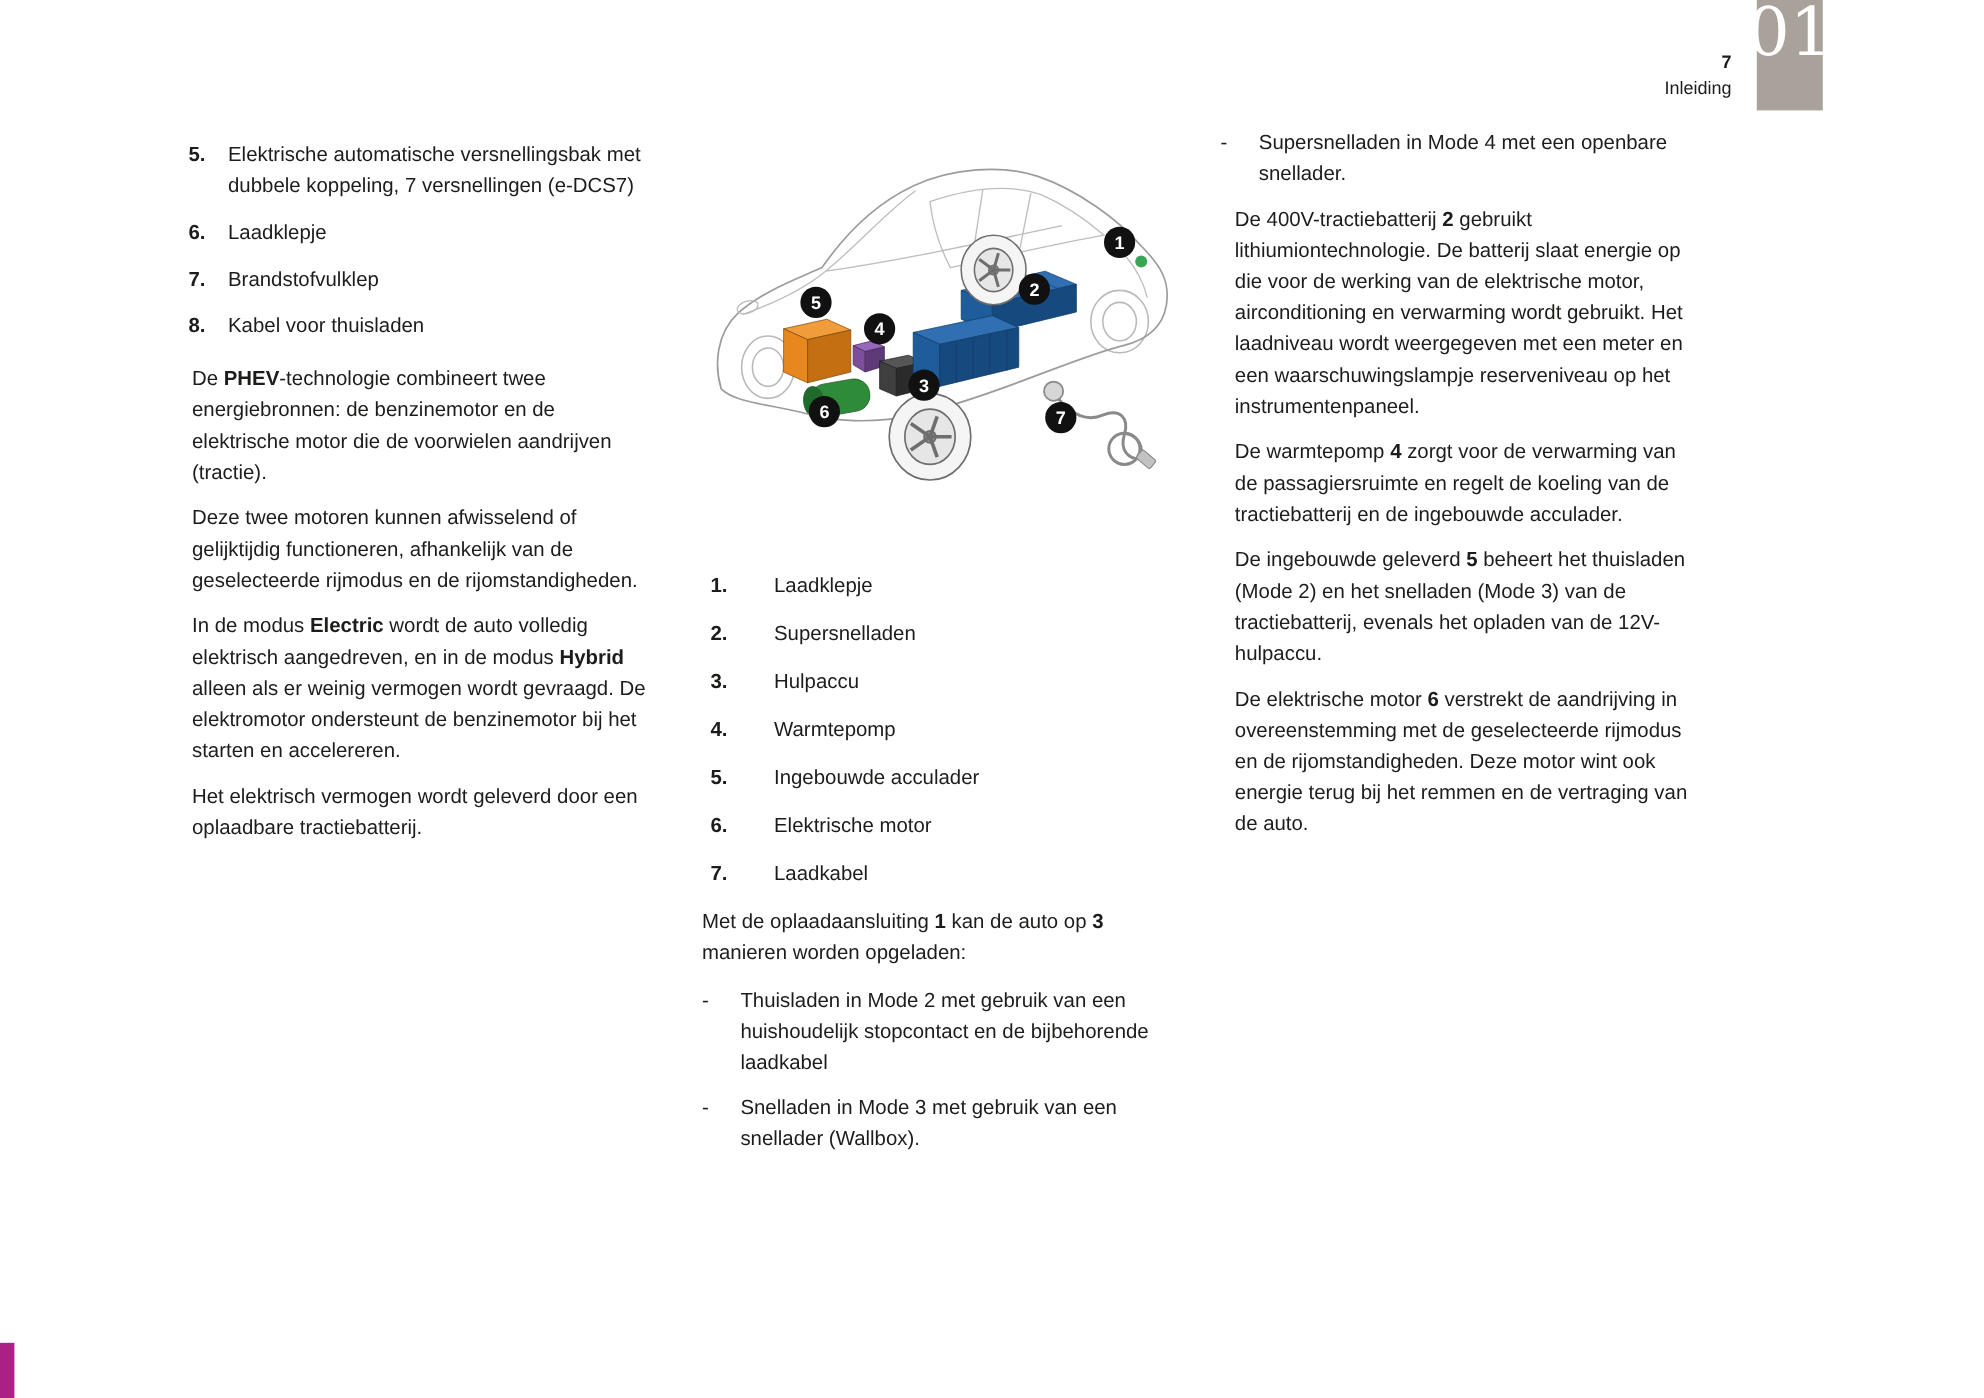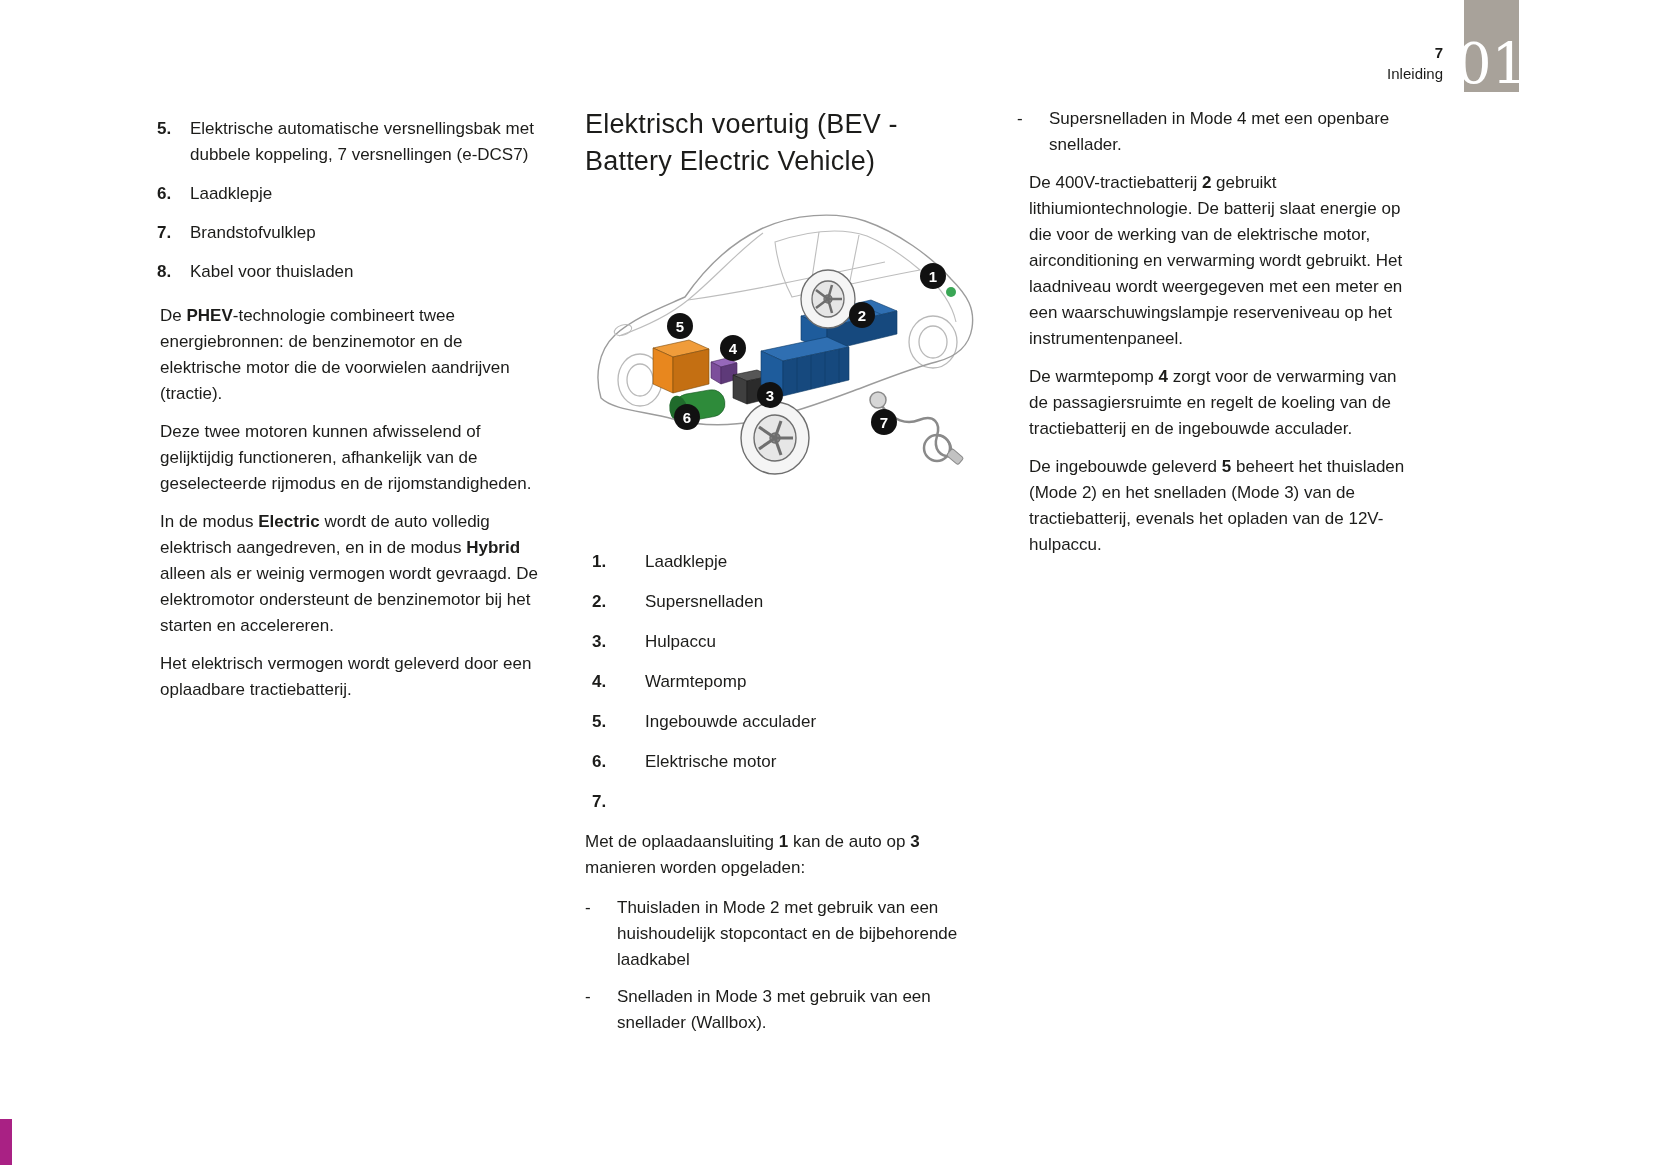--- a/index.html
+++ b/index.html
@@ -9,21 +9,21 @@
     font-family:"Liberation Sans","DejaVu Sans",sans-serif;
     color:#1c1c1a;
     position:relative;
     overflow:hidden;
   }
   .b { font-weight:700; }
 
   
   .chapter-badge {
     position:absolute; top:0; left:1464px; width:55px; height:92px;
-    background:#a8a29a; display:flex; align-items:flex-end; justify-content:center;
+    background:#a8a29a; display:flex; align-items:flex-start; justify-content:center;
   }
   .chapter-badge .num {
     font-family:"DejaVu Serif","Liberation Serif",serif;
     font-size:56px; color:#ffffff; line-height:1;
   }
   .header-meta { position:absolute; top:44px; right:210px; text-align:right; }
   .header-meta .pagenum { font-size:15px; font-weight:700; line-height:18px; }
   .header-meta .section { font-size:15px; line-height:24px; }
 
   
@@ -94,21 +94,20 @@
     </ol>
     <div class="paras">
       <p><span>De </span><span class="b">PHEV</span><span>-technologie combineert twee energiebronnen: de benzinemotor en de elektrische motor die de voorwielen aandrijven (tractie).</span></p>
       <p><span>Deze twee motoren kunnen afwisselend of gelijktijdig functioneren, afhankelijk van de geselecteerde rijmodus en de rijomstandigheden.</span></p>
       <p><span>In de modus </span><span class="b">Electric</span><span> wordt de auto volledig elektrisch aangedreven, en in de modus </span><span class="b">Hybrid</span><span> alleen als er weinig vermogen wordt gevraagd. De elektromotor ondersteunt de benzinemotor bij het starten en accelereren.</span></p>
       <p><span>Het elektrisch vermogen wordt geleverd door een oplaadbare tractiebatterij.</span></p>
     </div>
   </div>
 
   <div class="col col-mid">
-    <h1 class="page-title">Elektrisch voertuig (BEV - Battery Electric Vehicle)</h1>
 
     <div class="diagram">
       <svg viewBox="0 0 405 295" width="405" height="295">
 
         <g stroke="#b9b9b9" fill="none" stroke-width="1.3">
           <ellipse cx="348" cy="142" rx="24" ry="26"></ellipse>
           <ellipse cx="348" cy="142" rx="14" ry="16"></ellipse>
         </g>
         <g stroke="#b9b9b9" fill="#ffffff" stroke-width="1.3">
           <ellipse cx="55" cy="180" rx="22" ry="26"></ellipse>
@@ -254,20 +253,21 @@
       <li>
         <span class="num">5.</span>
         <span class="txt">Ingebouwde acculader</span>
       </li>
       <li>
         <span class="num">6.</span>
         <span class="txt">Elektrische motor</span>
       </li>
       <li>
         <span class="num">7.</span>
+        <span class="txt">Laadkabel</span>
       </li>
     </ol>
 
     <p class="intro"><span>Met de oplaadaansluiting </span><span class="b">1</span><span> kan de auto op </span><span class="b">3</span><span> manieren worden opgeladen:</span></p>
 
     <ul class="dashlist">
       <li>
         <span class="dash">-</span>
         <span class="txt"><span>Thuisladen in Mode 2 met gebruik van een huishoudelijk stopcontact en de bijbehorende laadkabel</span></span>
       </li>
@@ -282,17 +282,18 @@
     <ul class="dashlist">
       <li>
         <span class="dash">-</span>
         <span class="txt"><span>Supersnelladen in Mode 4 met een openbare snellader.</span></span>
       </li>
     </ul>
     <div class="paras">
       <p><span>De 400V-tractiebatterij </span><span class="b">2</span><span> gebruikt lithiumiontechnologie. De batterij slaat energie op die voor de werking van de elektrische motor, airconditioning en verwarming wordt gebruikt. Het laadniveau wordt weergegeven met een meter en een waarschuwingslampje reserveniveau op het instrumentenpaneel.</span></p>
       <p><span>De warmtepomp </span><span class="b">4</span><span> zorgt voor de verwarming van de passagiersruimte en regelt de koeling van de tractiebatterij en de ingebouwde acculader.</span></p>
       <p><span>De ingebouwde geleverd </span><span class="b">5</span><span> beheert het thuisladen (Mode 2) en het snelladen (Mode 3) van de tractiebatterij, evenals het opladen van de 12V-hulpaccu.</span></p>
+      <p><span>De elektrische motor </span><span class="b">6</span><span> verstrekt de aandrijving in overeenstemming met de geselecteerde rijmodus en de rijomstandigheden. Deze motor wint ook energie terug bij het remmen en de vertraging van de auto.</span></p>
     </div>
   </div>
 
   <div class="accent-bar" style="background: rgb(169, 33, 132);"></div>
 </div>
 
 </body></html>

